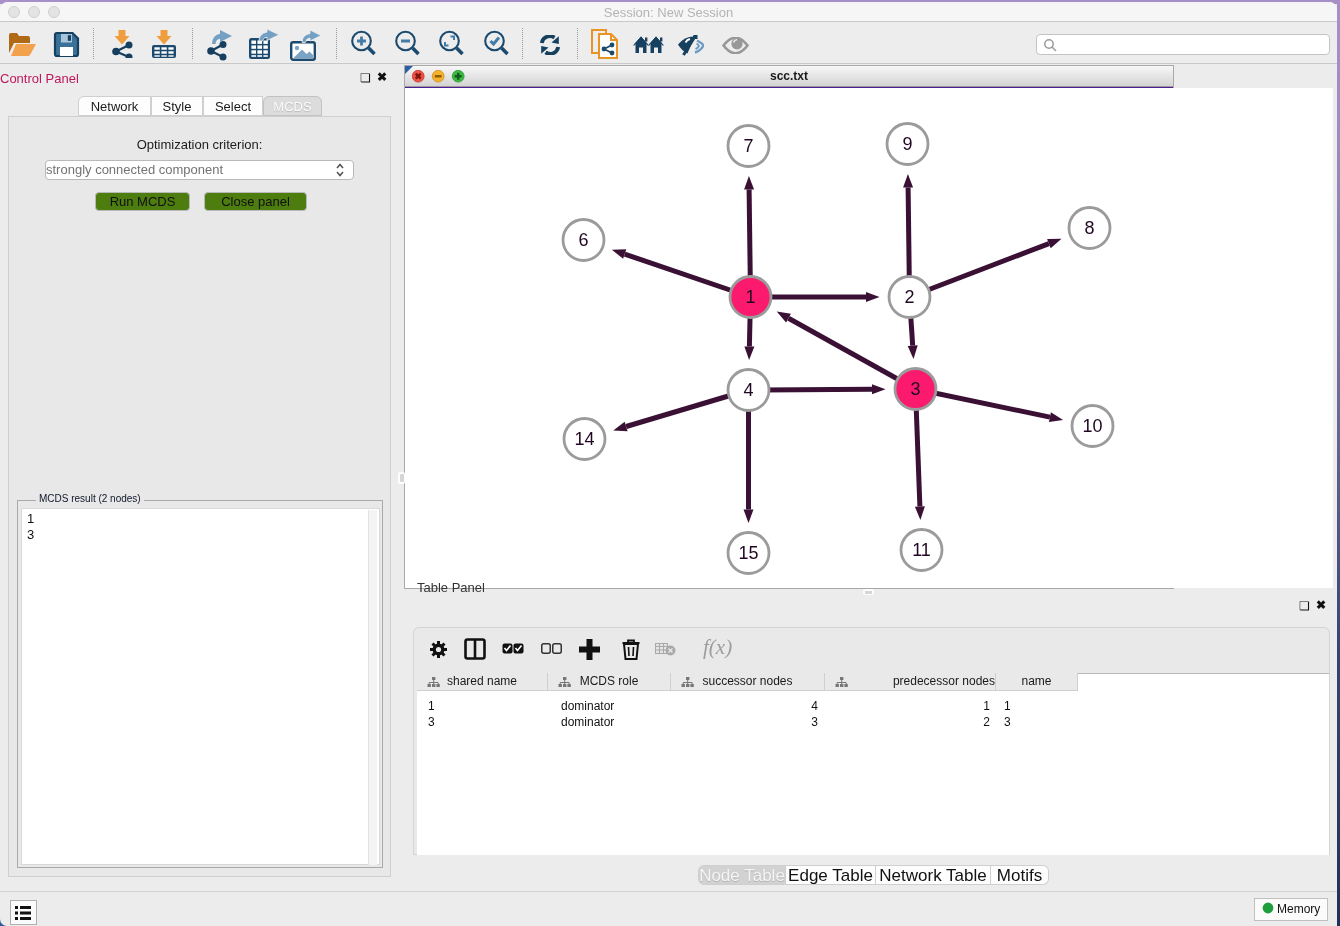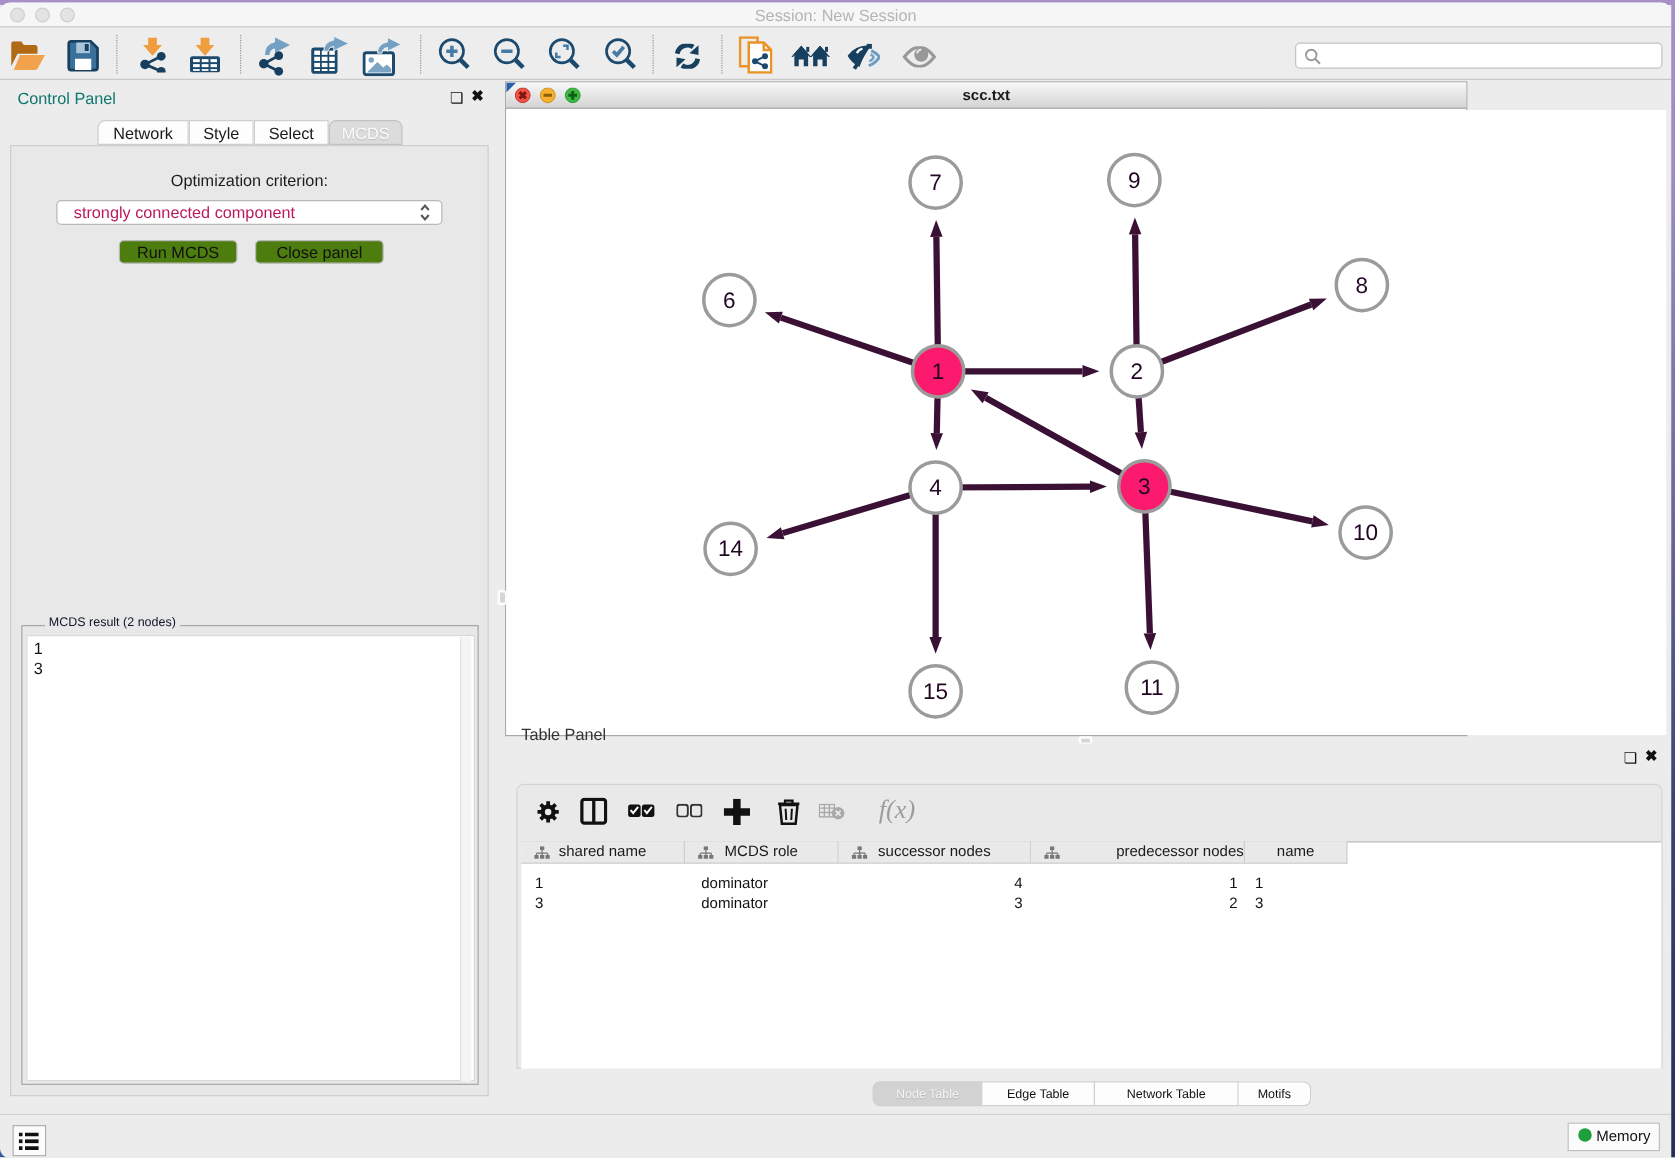--- a/index.html
+++ b/index.html
@@ -15,49 +15,49 @@
 
 #titlebar { left:0; top:0; width:1337px; height:20px; background:#f6f6f6; border-bottom:1px solid #c9c9c9; }
 .tl { position:absolute; top:4px; width:12px; height:12px; border-radius:50%; background:#e3e3e3; border:1px solid #cfcfcf; }
 #title { width:100%; text-align:center; top:3px; color:#b4b4b4; font-size:13px; }
 
 #toolbar { left:0; top:21px; width:1337px; height:41px; background:#ededed; border-bottom:1px solid #c9c9c9; }
 .sep { position:absolute; top:5px; height:31px; width:0; border-left:1px dotted #9a9a9a; }
 .ticon { position:absolute; top:7px; }
 #searchbox { position:absolute; right:7px; top:11px; width:294px; height:21px; background:#fff; border:1px solid #c4c4c4; border-radius:4px; }
 
-#cpTitle { left:14px; top:69px; font-size:13px; color:#0f766e; }
+#cpTitle { left:0; top:69px; font-size:13px; color:#be185d; }
 .winbtn { position:absolute; font-size:12px; color:#111; }
 #cpTabs { left:0; top:94px; width:392px; height:20px; }
 .tab { position:absolute; top:0; height:20px; background:#fdfdfd; border:1px solid #cfcfcf; font-size:13px; color:#1a1a1a; text-align:center; line-height:19px; }
 .tabsel { background:#dcdcdc; color:#fbfbfb; border-color:#c2c2c2; border-radius:6px 6px 0 0; text-shadow:0 1px 1px #b9b9b9;}
 #cpBody { left:8px; top:114px; width:383px; height:761px; background:#e8e8e8; border:1px solid #cfcfcf; }
 #optlabel { left:0; top:20px; width:100%; text-align:center; font-size:13px; color:#1c1c1c; }
-#combo { left:36px; top:43px; width:309px; height:20px; background:#fff; border:1px solid #b9b9b9; border-radius:4px; font-size:13px; color:#be185d; line-height:18px; padding-left:13px; }
+#combo { left:36px; top:43px; width:309px; height:20px; background:#fff; border:1px solid #b9b9b9; border-radius:4px; font-size:13px; color:#737373; line-height:18px; }
 .btn { position:absolute; top:75px; height:19px; background:#4d7c0f; border:1px solid #b9b9b9; border-radius:4px; font-size:13px; color:#111; text-align:center; line-height:17px; }
 #fieldset { left:8px; top:383px; width:366px; height:368px; border:1px solid #a9a9a9; background:#e8e8e8; }
 #legend { position:absolute; left:18px; top:-8px; background:#e8e8e8; padding:0 3px; font-size:10px; color:#0f172a; }
 #resultArea { position:absolute; left:3px; top:7px; width:359px; height:357px; background:#fff; border:1px solid #d9d9d9; font-size:13px; color:#111; padding:2px 0 0 5px; line-height:16px; }
 #resScroll { position:absolute; right:2px; top:1px; width:9px; height:355px; background:#f4f4f4; border-left:1px solid #e2e2e2;}
 
-#netwin { left:404px; top:63px; width:770px; height:524px; border:1px solid #a9a9a9; background:#ffffff; }
+#netwin { left:404px; top:63px; width:770px; height:524px; border:1px solid #a9a9a9; background:#4c1d95; }
 #nettitle { position:absolute; left:0; top:0; width:100%; height:21px; background:linear-gradient(#f7f7f7,#d4d4d4); border-bottom:1px solid #9b9b9b; }
 #nettitle .t { position:absolute; width:100%; text-align:center; top:3px; font-size:12px; font-weight:bold; color:#1a1a1a; }
 #netcanvas { position:absolute; left:0; top:22px; width:928px; height:500px; background:#fff; }
 
 #tpTitle { left:417px; top:578px; font-size:13px; color:#333; }
 #tpBox { left:413px; top:625px; width:917px; height:228px; background:#e9e9e9; border:1px solid #d4d4d4; border-radius:6px 6px 0 0; }
 #tpToolbar { position:absolute; left:0; top:0; width:100%; height:48px; }
 #tblHead { position:absolute; left:2px; top:45px; width:663px; height:18px; }
 #tblWhite { position:absolute; left:3px; top:45px; width:912px; height:182px; background:#fff; border-top:1px solid #b9b9b9; }
 .hcell { position:absolute; top:0; height:18px; border-right:1px solid #cfcfcf; border-bottom:1px solid #cfcfcf; font-size:12px; color:#1a1a1a; text-align:center; line-height:17px; background:#e9e9e9;}
 .hico { position:absolute; top:4px; }
 .cell { position:absolute; font-size:12px; color:#111; height:16px; line-height:16px; }
 
-.btab { position:absolute; top:863px; height:20px; background:#fdfdfd; border:1px solid #cfcfcf; font-size:10px; color:#111; text-align:center; line-height:19px; }
+.btab { position:absolute; top:863px; height:20px; background:#fdfdfd; border:1px solid #cfcfcf; font-size:17px; color:#111; text-align:center; line-height:19px; }
 .btabsel { background:#d2d2d2; color:#f5f5f5; text-shadow:0 1px 1px #b0b0b0; }
 
 #statusbar { left:0; top:889px; width:1337px; height:35px; background:#ececec; border-top:1px solid #d2d2d2; }
 #memBtn { position:absolute; right:9px; top:6px; width:74px; height:23px; background:#fbfbfb; border:1px solid #c0c0c0; font-size:12px; color:#111; text-align:center; line-height:21px; }
 #listBtn { position:absolute; left:10px; top:8px; width:27px; height:25px; background:#fbfbfb; border:1px solid #b0b0b0; }
 </style>
 </head>
 <body>
 <div class="abs" id="deskTop"></div>
 <div class="abs" id="win">

